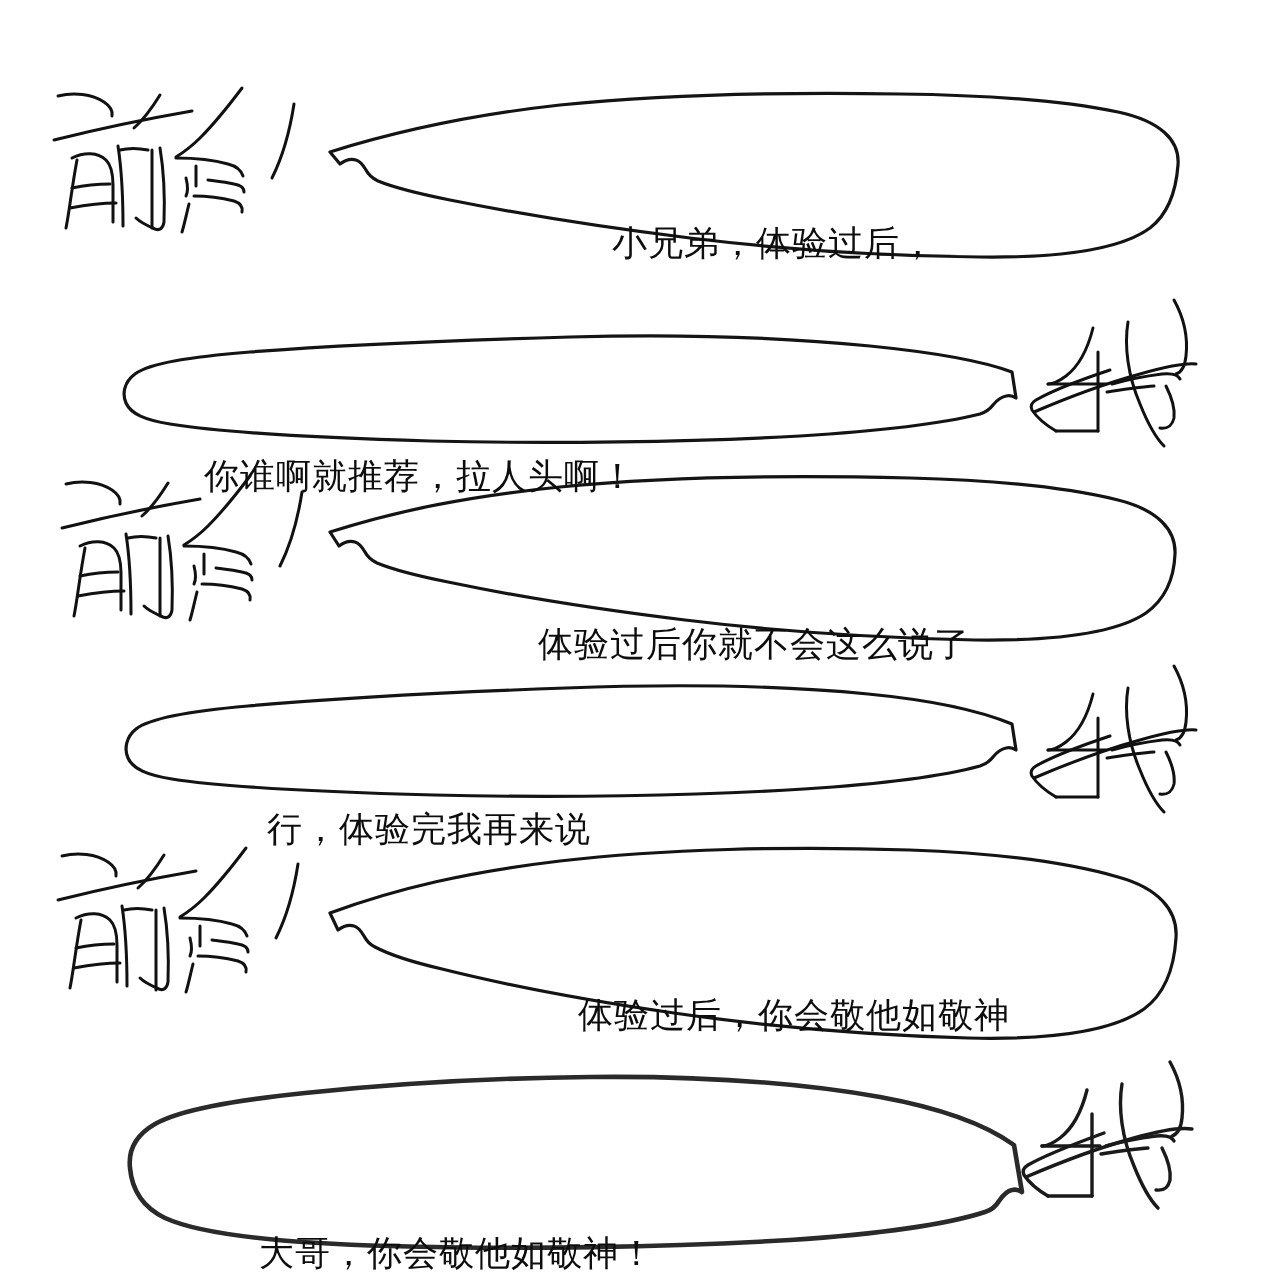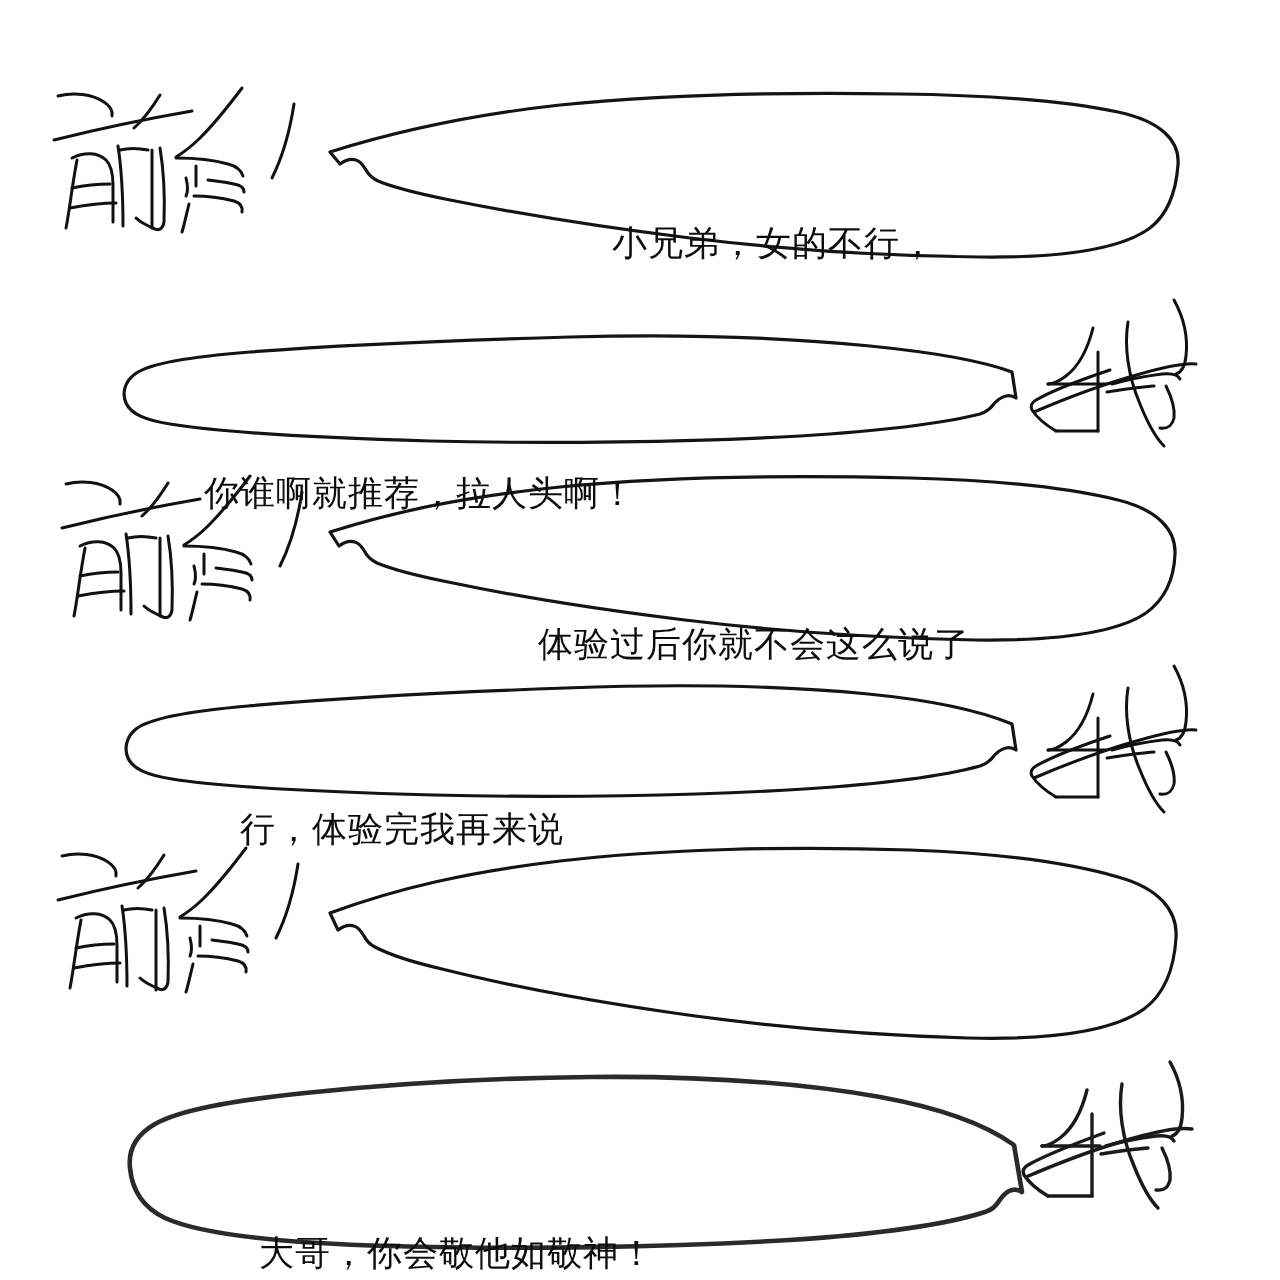--- a/index.html
+++ b/index.html
@@ -28,23 +28,23 @@
     font-family: "DejaVu Sans", "Liberation Sans", sans-serif;
     font-size: 35px;
     line-height: 50px;
     letter-spacing: 1px;
     white-space: pre;
     font-weight: 400;
   }
 
   
   .t1 { left: 612px; top: 118px; }
-  .t2 { left: 204px; top: 368px; }
+  .t2 { left: 204px; top: 351px; }
   .t3 { left: 538px; top: 519px; }
-  .t4 { left: 240px; top: 704px; text-align: right; }
+  .t4 { left: 267px; top: 704px; text-align: right; }
   .t5 { left: 576px; top: 890px; }
   .t6 { left: 259px; top: 1128px; }
 
   .t1 .ln2 { padding-left: 8px; }
   .t5 .ln2 { padding-left: 2px; }
 </style>
 </head>
 <body>
 
 <svg id="comic" viewBox="0 0 1280 1280" xmlns="http://www.w3.org/2000/svg">
@@ -242,33 +242,34 @@
     <path d="M1026,1177 C 1054,1165 1094,1149 1134,1138 C 1162,1130 1180,1127 1192,1129"></path>
     <path d="M1122,1084 C 1118,1108 1122,1138 1134,1166 C 1142,1186 1150,1200 1158,1208"></path>
     <path d="M1106,1146 C 1120,1142 1140,1138 1156,1136 C 1166,1135 1172,1137 1174,1141"></path>
     <path d="M1101,1154 C 1114,1152 1132,1149 1148,1148"></path>
     <path d="M1170,1062 C 1180,1080 1184,1100 1182,1118 C 1181,1128 1178,1134 1172,1136"></path>
     <path d="M1162,1148 C 1168,1160 1171,1172 1170,1180 C 1168,1188 1164,1191 1156,1190"></path>
   </g>
 </svg>
 
 <div class="bubble-text t1">
-  <div class="ln1">小兄弟，女的不行，</div>
+  <div class="ln1">小兄弟，体验过后，</div>
 </div>
 
 <div class="bubble-text t2">
   <div class="ln1">你谁啊就推荐，拉人头啊！</div>
 </div>
 
 <div class="bubble-text t3">
   <div class="ln1">体验过后你就不会这么说了</div>
 </div>
 
 <div class="bubble-text t4">
   <div class="ln1">行，体验完我再来说</div>
 </div>
 
 <div class="bubble-text t5">
+  <div class="ln2">体验过后，你会敬他如敬神</div>
 </div>
 
 <div class="bubble-text t6">
   <div class="ln1">大哥，你会敬他如敬神！</div>
 </div>
 
 </body></html>

